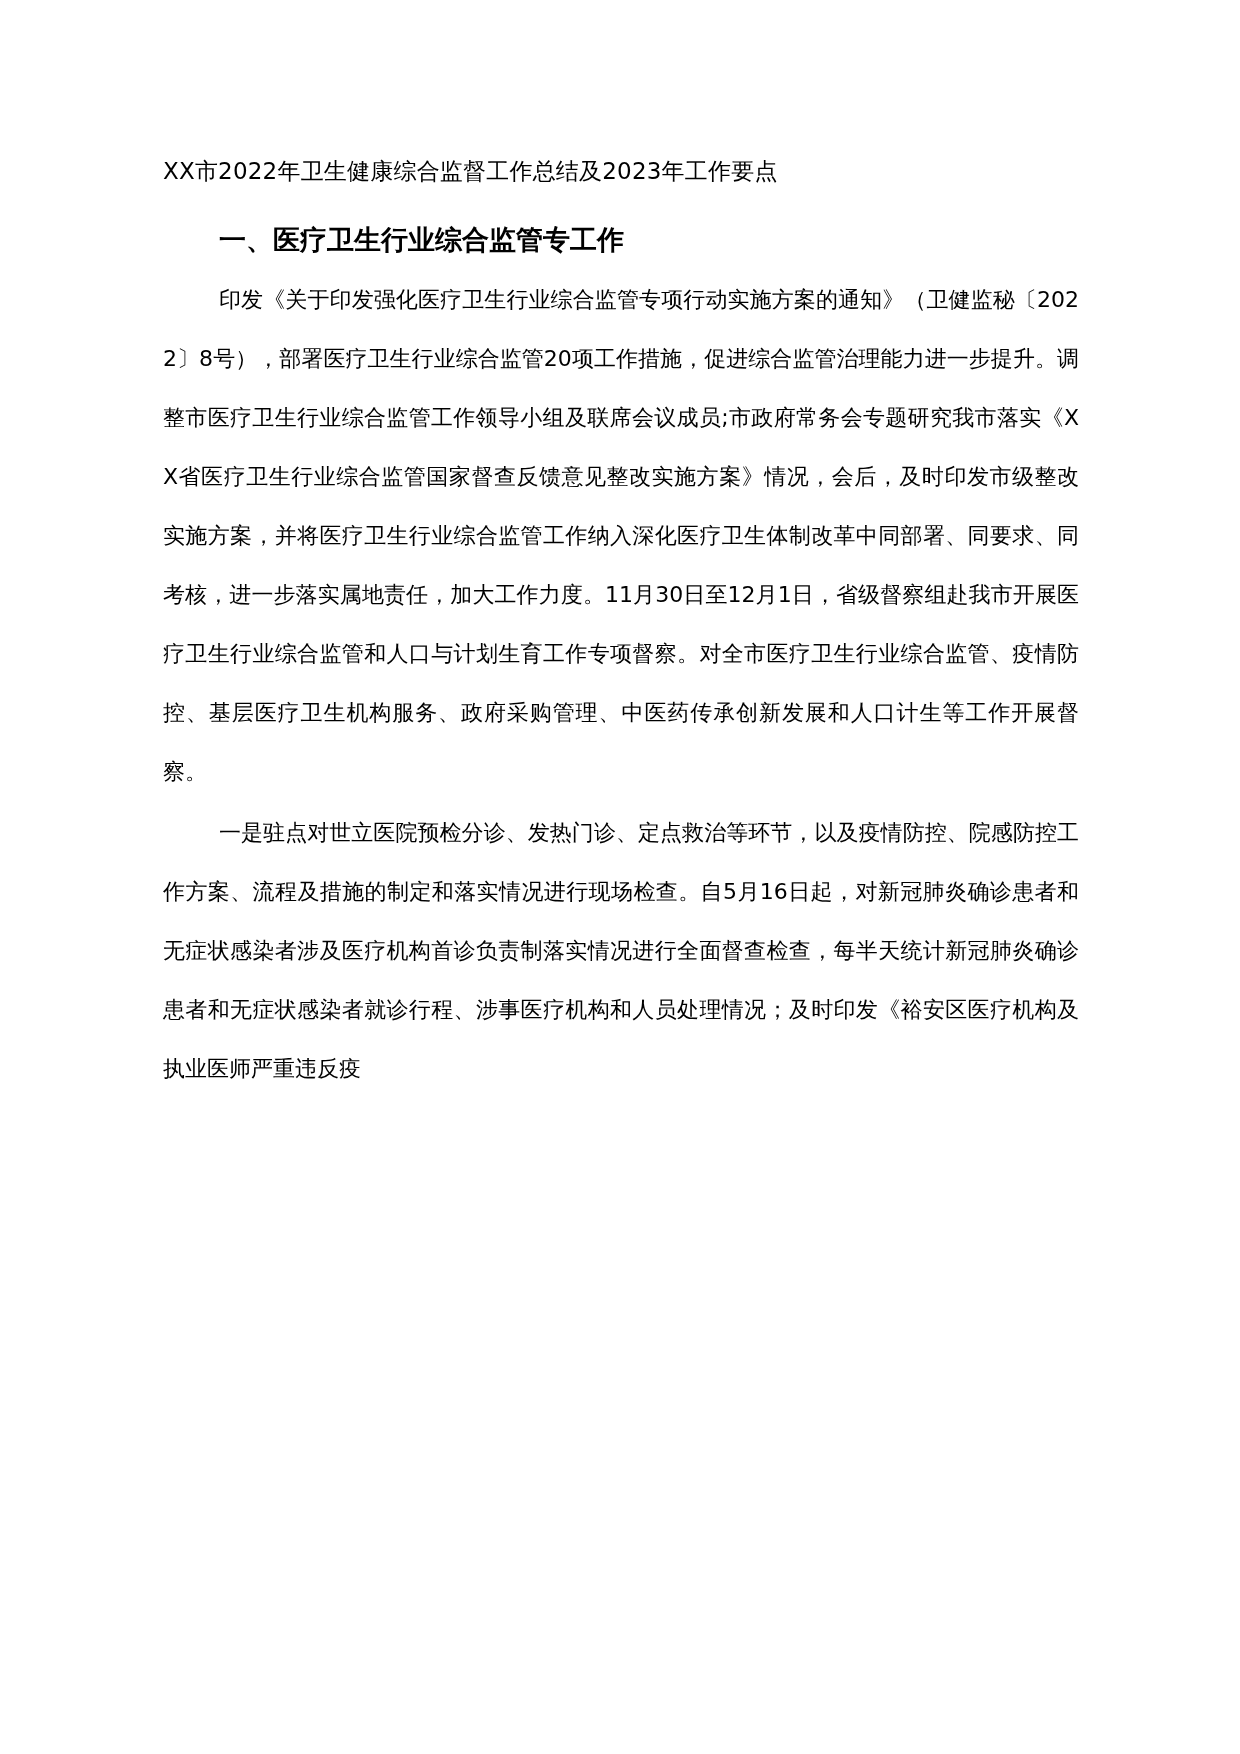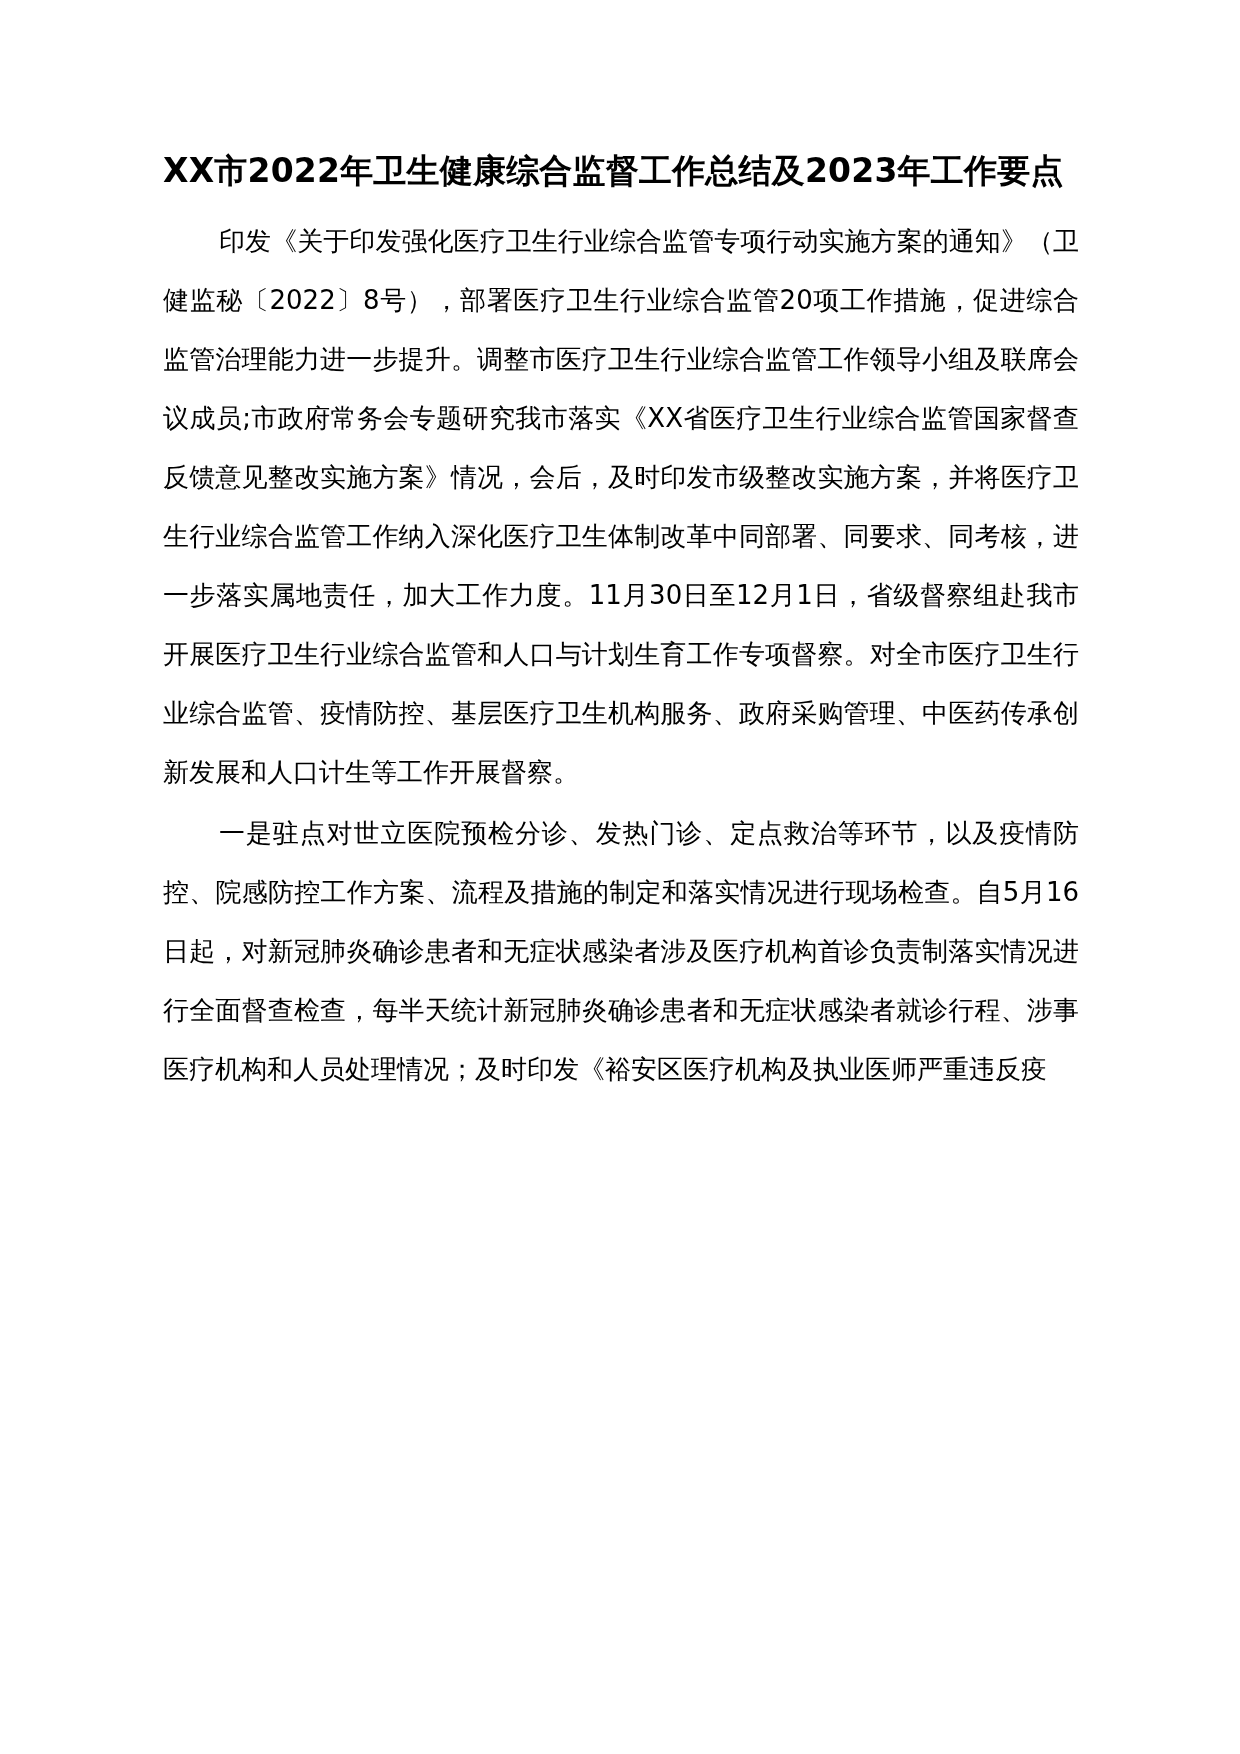--- a/index.html
+++ b/index.html
@@ -19,56 +19,57 @@
     box-sizing: border-box;
     overflow: hidden;
   }
   .content {
     position: absolute;
     left: 163px;
     top: 140px;
     width: 916px;
   }
   .doc-title {
-    font-size: 33px;
-    font-weight: bold;
+    font-size: 23px;
+    font-weight: normal;
     line-height: 62px;
     letter-spacing: 0.2px;
     text-align: justify;
     text-align-last: left;
     margin: 0 0 10px 0;
     word-break: break-all;
   }
   .section-heading {
     font-size: 27px;
     font-weight: bold;
     line-height: 56px;
     margin: 10px 0 2px 0;
     text-indent: 56px;
     word-break: break-all;
   }
   .body-para {
-    font-size: 26px;
+    font-size: 22px;
     font-weight: normal;
     line-height: 59px;
     margin: 0 0 2px 0;
     text-indent: 56px;
     text-align: justify;
     text-align-last: left;
     word-break: break-all;
   }
 </style>
 </head>
 <body>
 
 <div class="page">
   <div class="content">
 
     <h1 class="doc-title">XX市2022年卫生健康综合监督工作总结及2023年工作要点</h1>
 
+    <h2 class="section-heading">一、医疗卫生行业综合监管专工作</h2>
 
     <p class="body-para">印发《关于印发强化医疗卫生行业综合监管专项行动实施方案的通知》（卫健监秘〔2022〕8号），部署医疗卫生行业综合监管20项工作措施，促进综合监管治理能力进一步提升。调整市医疗卫生行业综合监管工作领导小组及联席会议成员;市政府常务会专题研究我市落实《XX省医疗卫生行业综合监管国家督查反馈意见整改实施方案》情况，会后，及时印发市级整改实施方案，并将医疗卫生行业综合监管工作纳入深化医疗卫生体制改革中同部署、同要求、同考核，进一步落实属地责任，加大工作力度。11月30日至12月1日，省级督察组赴我市开展医疗卫生行业综合监管和人口与计划生育工作专项督察。对全市医疗卫生行业综合监管、疫情防控、基层医疗卫生机构服务、政府采购管理、中医药传承创新发展和人口计生等工作开展督察。</p>
 
 
     <p class="body-para">一是驻点对世立医院预检分诊、发热门诊、定点救治等环节，以及疫情防控、院感防控工作方案、流程及措施的制定和落实情况进行现场检查。自5月16日起，对新冠肺炎确诊患者和无症状感染者涉及医疗机构首诊负责制落实情况进行全面督查检查，每半天统计新冠肺炎确诊患者和无症状感染者就诊行程、涉事医疗机构和人员处理情况；及时印发《裕安区医疗机构及执业医师严重违反疫</p>
 
   </div>
 </div>
 
 </body></html>

